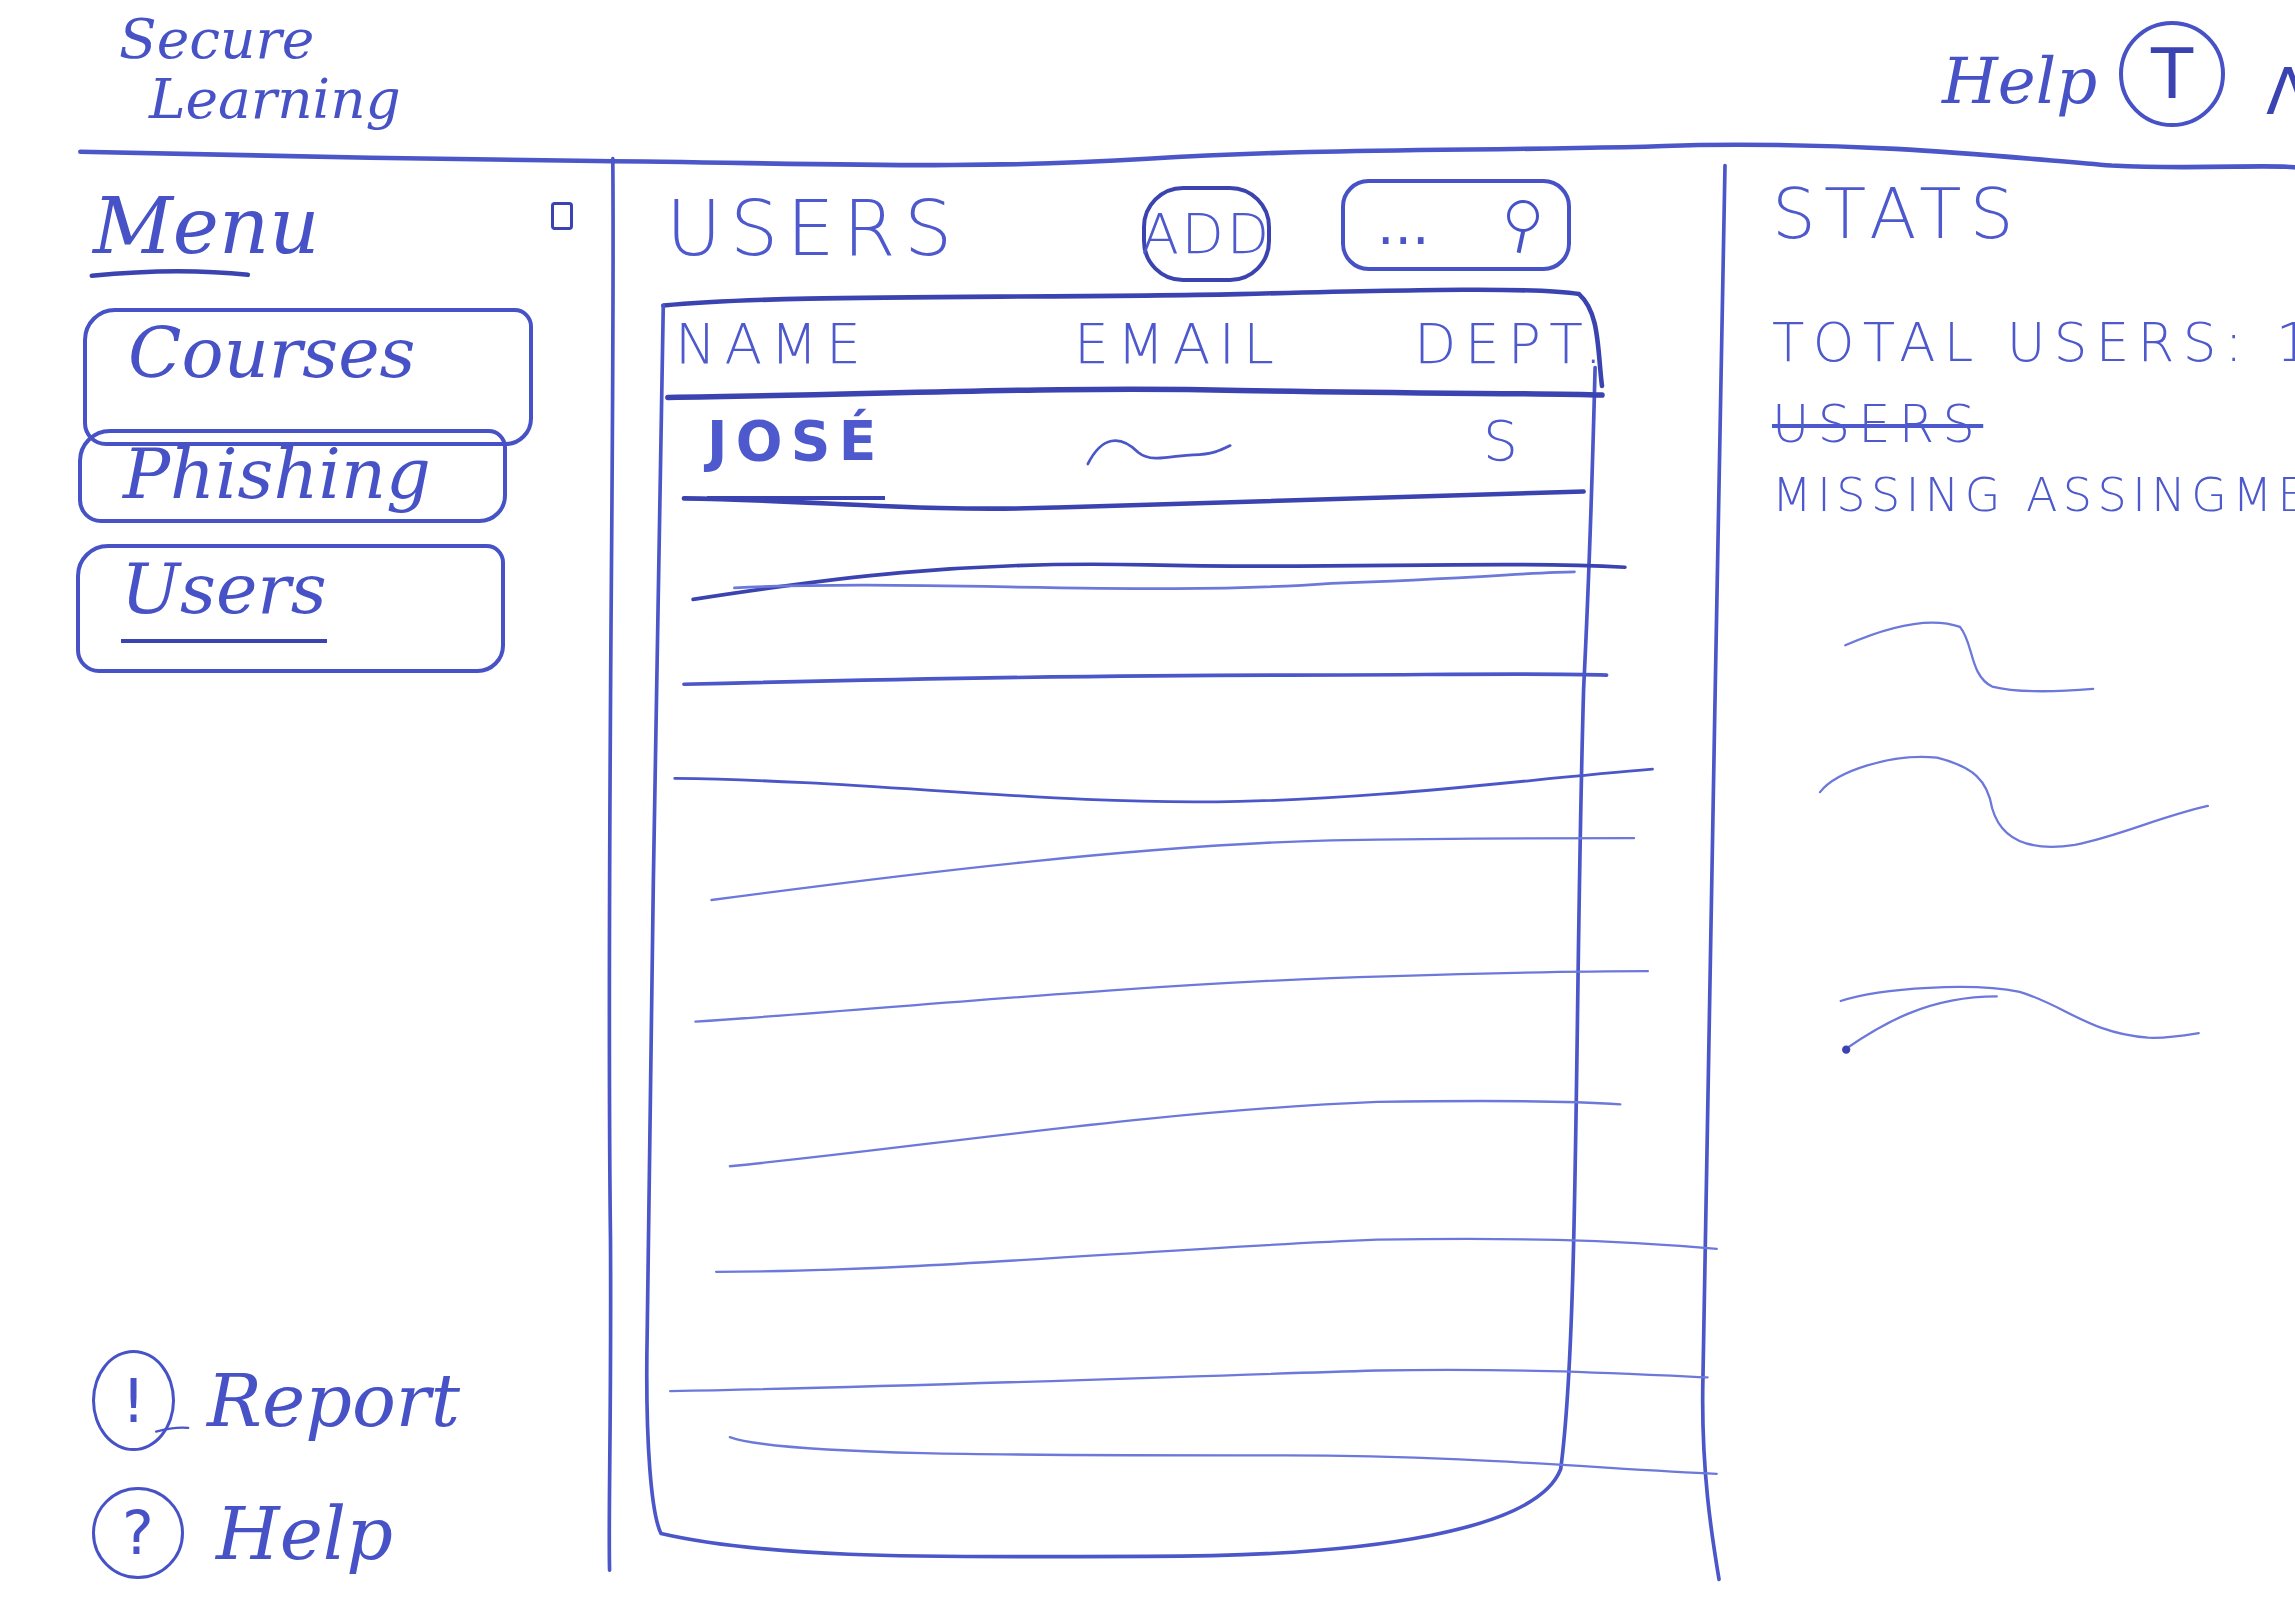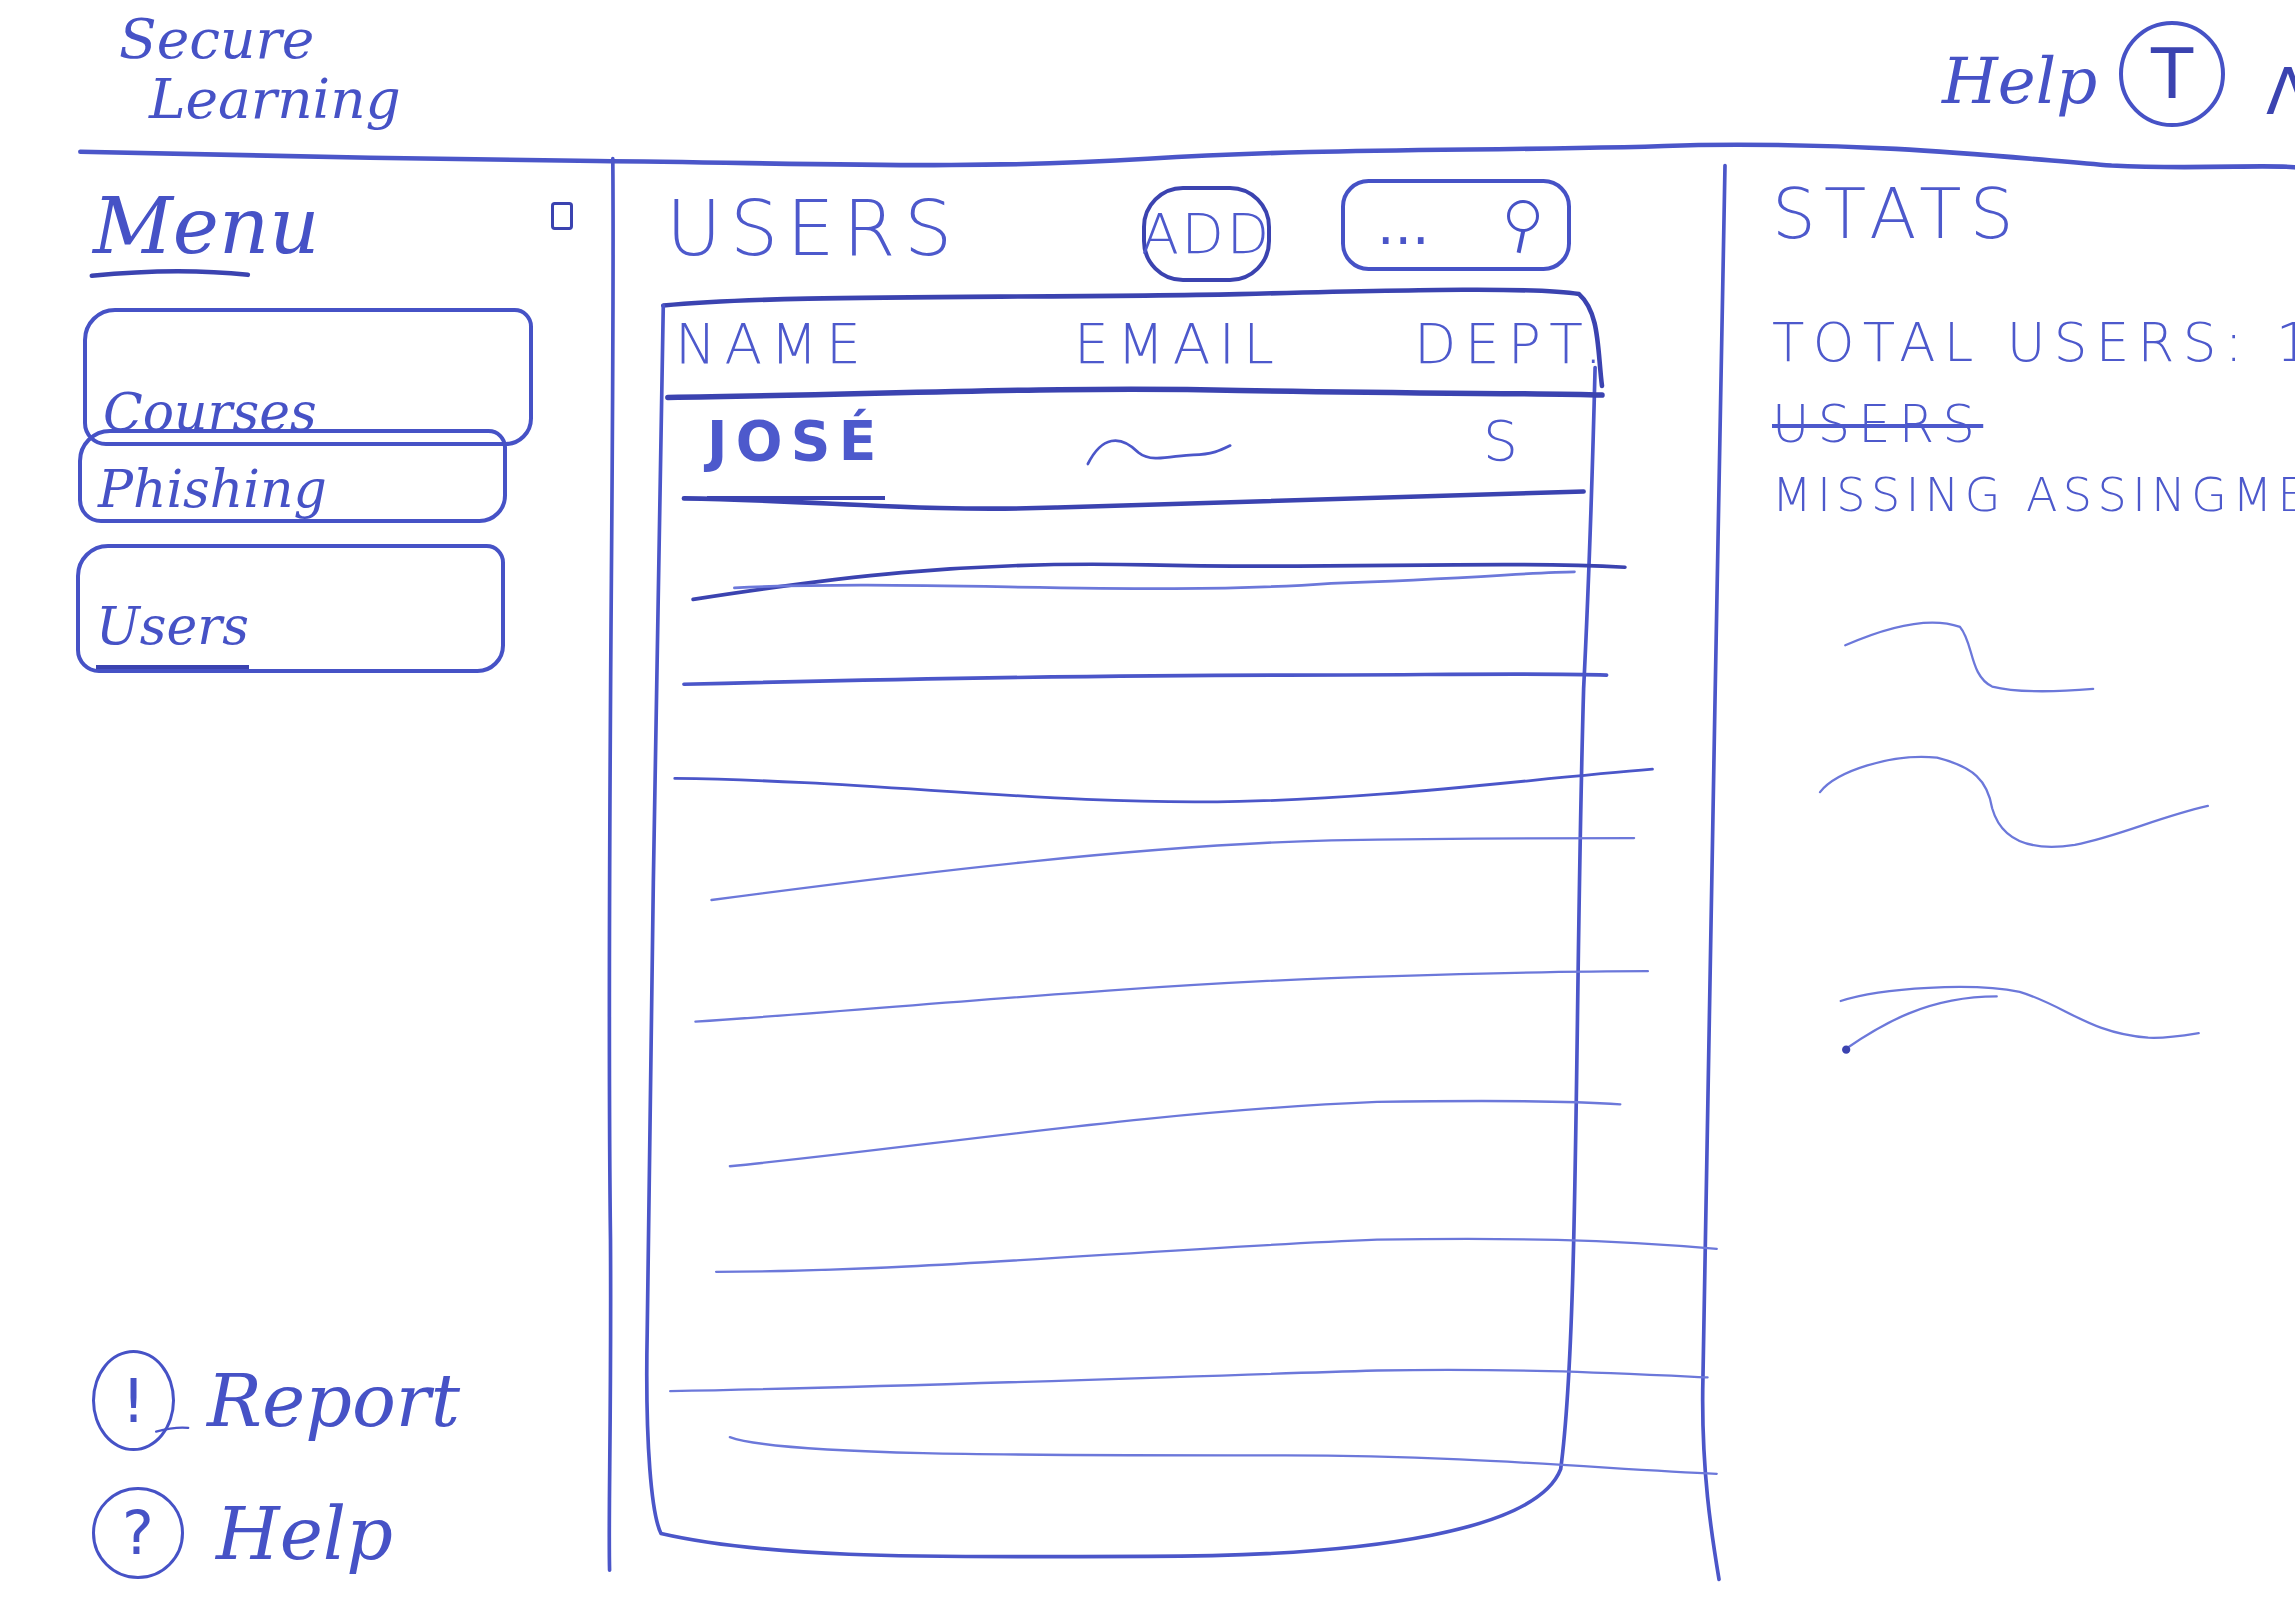--- a/index.html
+++ b/index.html
@@ -16,21 +16,21 @@
   .brand span{display:block;}
   .brand .l2{margin-left:30px;}
   .username{left:1942px;top:44px;font-size:64px;}
   .avatar{left:2119px;top:20.7px;width:106px;height:106px;border-radius:50%;
           border:4.1px solid #4652c6;box-sizing:border-box;display:flex;align-items:center;justify-content:center;
           font-size:69px;color:#3b43b0;font-family:"DejaVu Sans","Liberation Sans",sans-serif;}
   .chevron{left:2266px;top:55px;font-size:64px;color:#3b43b0;}
   .menu-title{left:93px;top:181px;font-size:78px;}
   .collapse{left:551px;top:202px;width:22px;height:27.5px;border:3.7px solid #3b43b0;box-sizing:border-box;border-radius:3.7px;}
   .nav-item{position:absolute;box-sizing:border-box;border:4.1px solid #4652c6;border-radius:32px 18.4px 27.5px 23px;
-            font-size:52px;padding-left:16px;display:flex;align-items:flex-end;}
+            font-size:70px;padding-left:41px;display:flex;align-items:flex-start;}
   .nav-courses{left:83px;top:308px;width:450px;height:138px;}
   .nav-phishing{left:78px;top:429px;width:429px;height:94px;}
   .nav-users{left:76px;top:544px;width:429px;height:129px;}
   .nav-users span{border-bottom:4.1px solid #3b43b0;padding-bottom:9.2px;}
   .foot-item{position:absolute;left:92px;display:flex;align-items:center;font-size:73px;}
   .foot-icon{width:83px;height:101px;border:3.7px solid #4652c6;border-radius:50%;box-sizing:border-box;
              display:flex;align-items:center;justify-content:center;font-size:60px;margin-right:32px;
              font-family:"DejaVu Sans","Liberation Sans",sans-serif;font-style:normal;}
   .report{top:1350px;}
   .help{top:1487px;}

